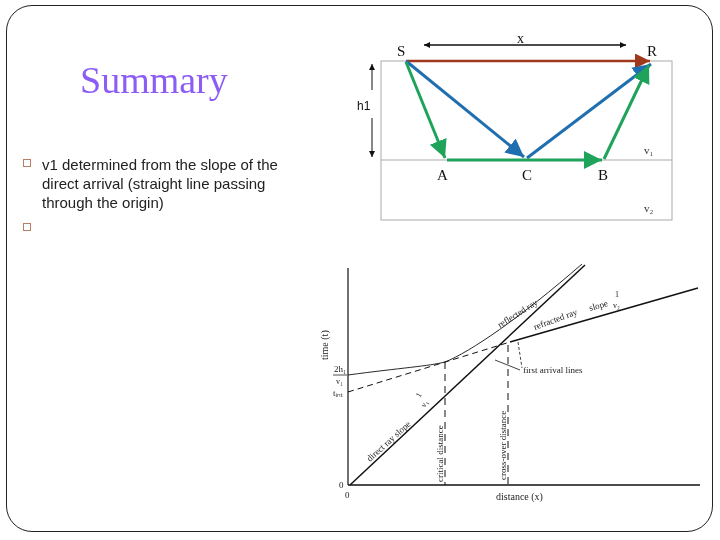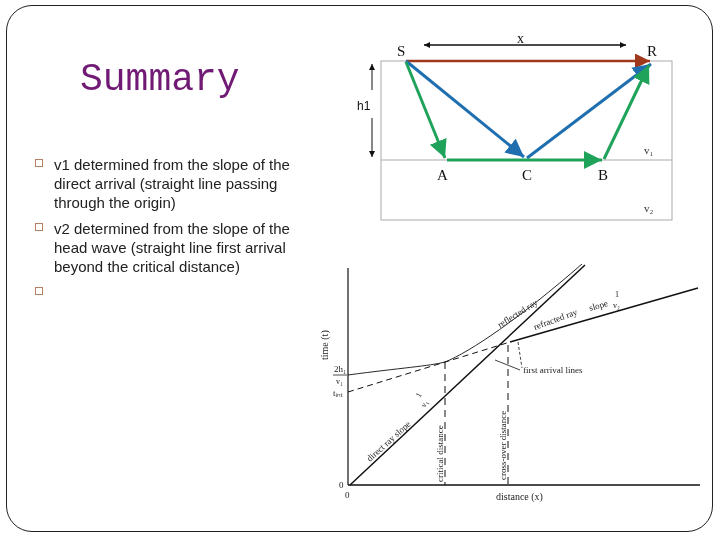--- a/index.html
+++ b/index.html
@@ -1,39 +1,35 @@
 <!DOCTYPE html>
 <html><head>
 <meta charset="utf-8">
 <style>
   html, body { margin:0; padding:0; background:#ffffff; }
   body { width:720px; height:540px; position:relative; overflow:hidden; font-family:"Liberation Sans", sans-serif; }
   .slide-frame { position:absolute; left:6px; top:5px; width:707px; height:527px; border:1px solid #222; border-radius:26px; box-sizing:border-box; }
-  .title { position:absolute; left:80px; top:58px; font-size:38px; color:#701a75; font-family:Liberation Mono, monospace; letter-spacing:0px; }
-  .bullets { position:absolute; left:34px; top:155px; width:290px; margin:0; padding:0; list-style:none; }
+  .title { position:absolute; left:80px; top:58px; font-size:38px; color:#8b5cf6; font-family:Liberation Serif, serif; letter-spacing:0px; }
+  .bullets { position:absolute; left:22px; top:155px; width:290px; margin:0; padding:0; list-style:none; }
   .bullet { position:relative; padding-left:20px; font-size:15px; line-height:19px; color:#222; margin-bottom:7px; }
   .bullet-box { position:absolute; left:1px; top:4px; width:8px; height:8px; border:1.3px solid #b5805f; box-sizing:border-box; }
   svg text { font-family:"Liberation Serif", serif; }
   .diag, .graph { position:absolute; left:0; top:0; }
 </style>
 </head>
 <body>
 
 <div class="slide-frame"></div>
 
 <div class="title">Summary</div>
 
 <ul class="bullets">
   <li class="bullet">
     <span class="bullet-box"></span>
     <span>v1 determined from the slope of the direct arrival (straight line passing through the origin)</span>
-  </li>
-  <li class="bullet">
-    <span class="bullet-box"></span>
-    <span>v2 determined from the slope of the head wave (straight line first arrival beyond the critical distance)</span>
   </li>
   <li class="bullet">
     <span class="bullet-box"></span>
   </li>
 </ul>
 
 <svg class="diag" width="720" height="540">
   <defs>
     <marker id="ahBlack" markerWidth="8" markerHeight="8" refX="6" refY="3" orient="auto">
         <path d="M0,0 L6,3 L0,6 z" fill="#111"></path>

